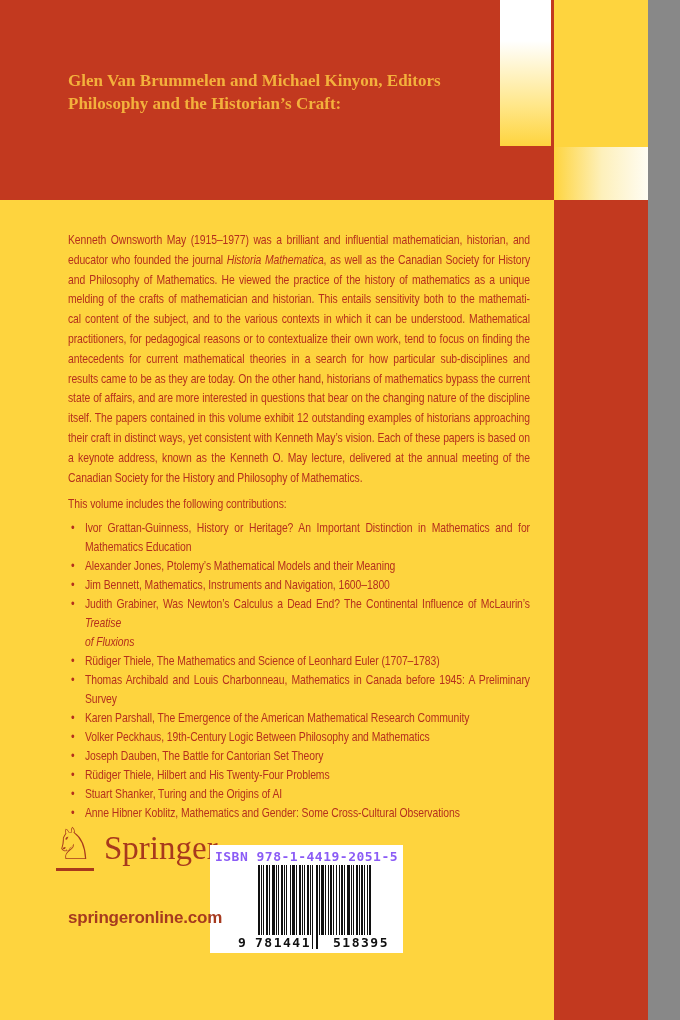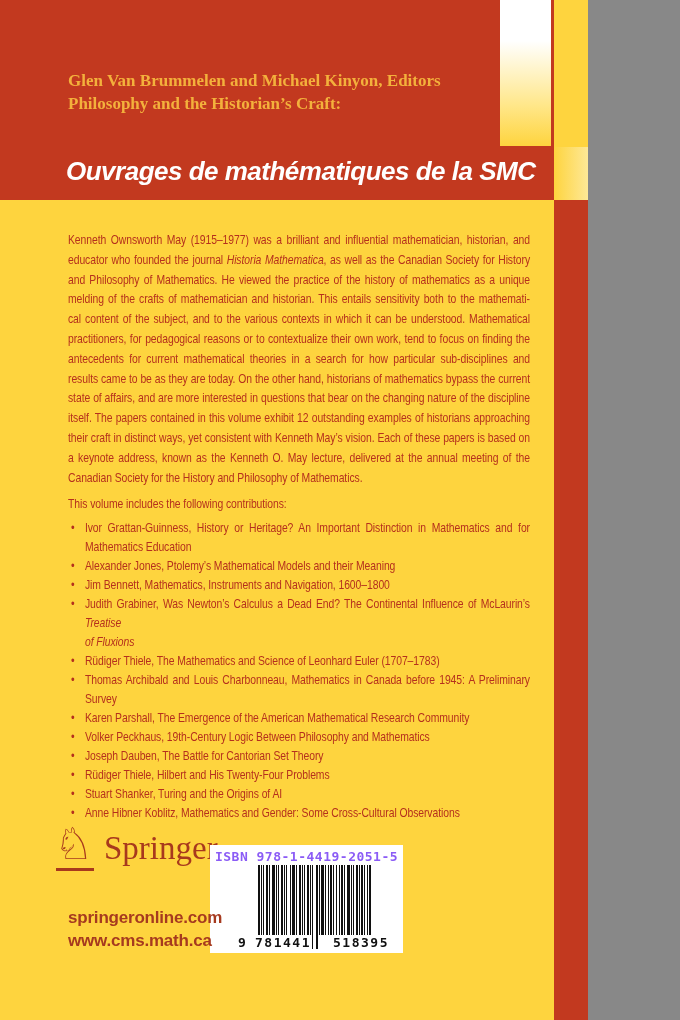--- a/index.html
+++ b/index.html
@@ -1,17 +1,17 @@
 <!DOCTYPE html>
 <html><head>
 <meta charset="utf-8">
 <style>
   html,body { margin:0; padding:0; background:#888; }
   .page {
-    position:relative; width:588px; height:1020px; overflow:hidden;
+    position:relative; width:648px; height:1020px; overflow:hidden;
     background:#fed43e;
     font-family:"Liberation Sans", sans-serif;
     -webkit-font-smoothing:antialiased;
   }
   
   .header-block { position:absolute; left:0; top:0; width:554px; height:200px; background:#c2391f; }
   .grad-strip   { position:absolute; left:500px; top:0; width:51px; height:146px;
                   background:linear-gradient(180deg,#ffffff 0%,#ffffff 28%,#ffe78a 72%,#fed43e 100%); }
   .corner-yellow{ position:absolute; left:554px; top:0; width:126px; height:147px; background:#fed43e; }
   .grad-band    { position:absolute; left:554px; top:147px; width:126px; height:53px;
@@ -68,21 +68,20 @@
 <body>
 
 <div class="page">
 
   <div class="header-block">
     <div class="grad-strip"></div>
     <div class="editors-block">
       <div>Glen Van Brummelen and Michael Kinyon, Editors</div>
       <div>Philosophy and the Historian’s Craft:</div>
     </div>
-    <div class="series-banner">Ouvrages de mathématiques de la SMC</div>
   </div>
 
   <div class="corner-yellow"></div>
   <div class="grad-band"></div>
   <div class="right-col"></div>
 
   <div class="content">
     <div id="para">
         <div class="pline just">Kenneth Ownsworth May (1915–1977) was a brilliant and influential mathematician, historian, and</div>
         <div class="pline just">educator who founded the journal <em>Historia Mathematica</em>, as well as the Canadian Society for History</div>
@@ -208,16 +207,15 @@
       </div>
     <div class="bc-digits">
       <span class="bc-lead">9</span>
       <span class="bc-left">781441</span>
       <span class="bc-right">518395</span>
     </div>
   </div>
 
   <div class="footer-links">
     <div>springeronline.com</div>
-    <div>www.cms.math.ca</div>
   </div>
 
 </div>
 
 </body></html>

